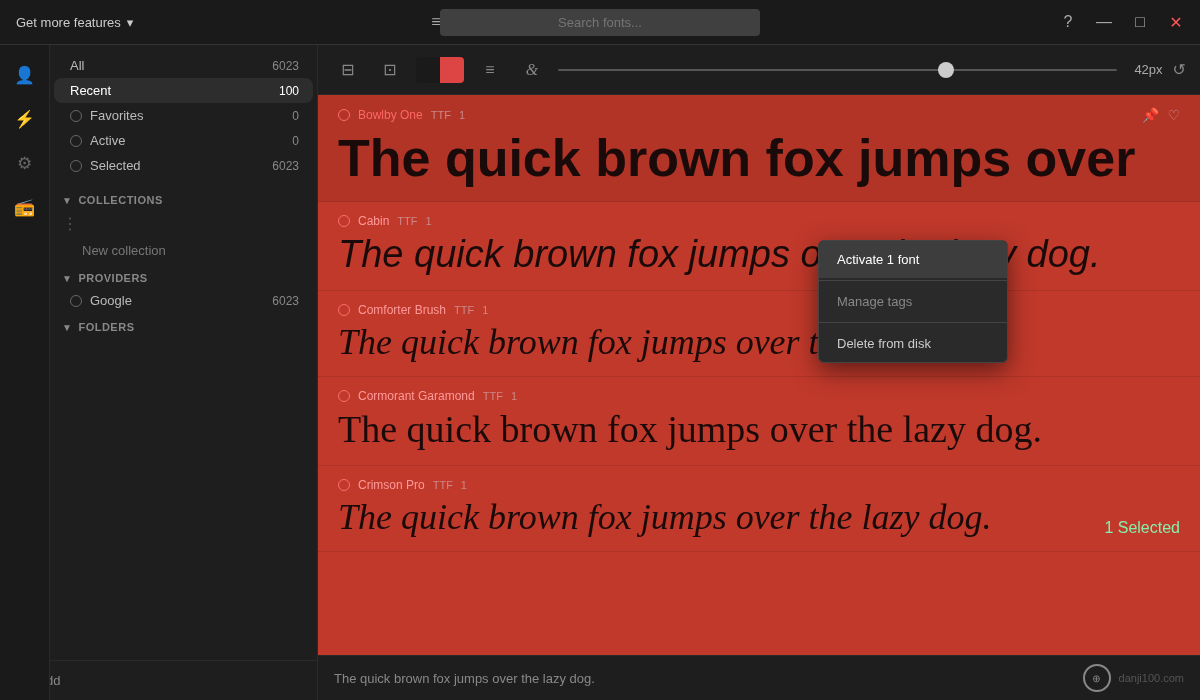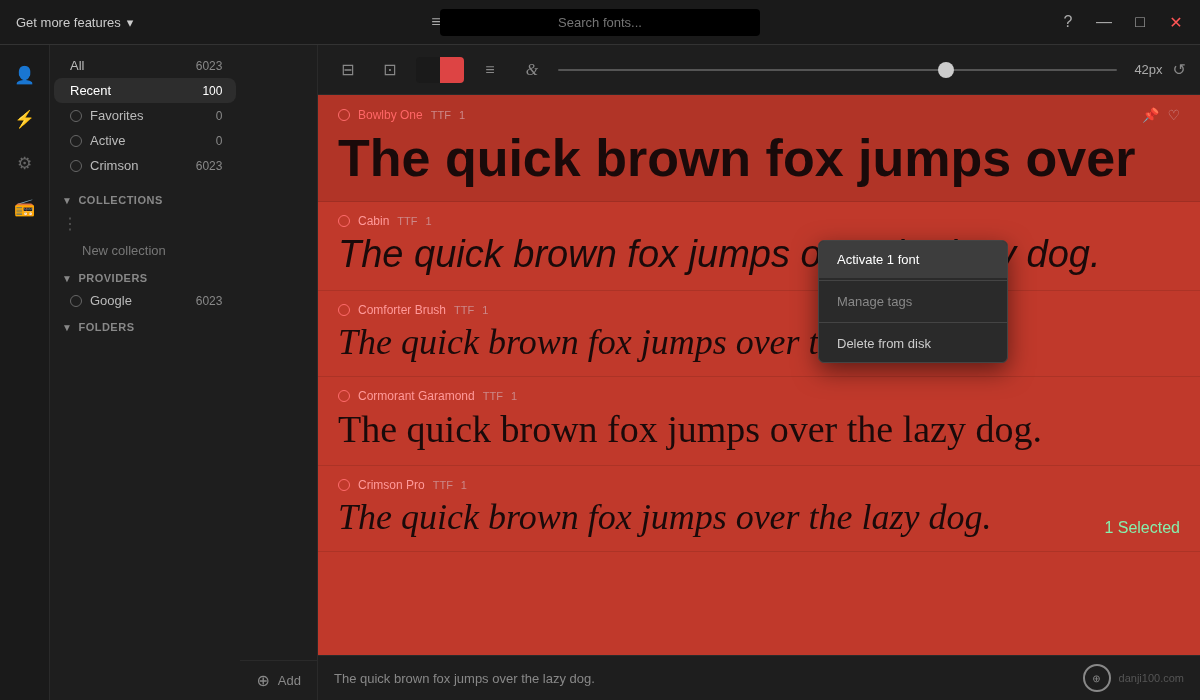--- a/index.html
+++ b/index.html
@@ -12,21 +12,21 @@
       position: relative;
       justify-content: space-between;
     }
     .get-more-features {
       display: flex; align-items: center; gap: 6px;
       padding: 0 16px; height: 100%; color: #ccc; font-size: 13px;
       cursor: pointer;
     }
     .search-bar {
       position: absolute; left: 50%; transform: translateX(-50%);
-      width: 320px; background: #000000; border: none; border-radius: 4px;
+      width: 320px; background: #404040; border: none; border-radius: 4px;
       color: #ccc; padding: 6px 14px; font-size: 13px; text-align: center;
       outline: none;
     }
     .title-bar-icons {
       margin-left: auto; display: flex; align-items: center; gap: 4px; padding-right: 8px;
     }
     .title-bar-icon {
       width: 32px; height: 32px; display: flex; align-items: center; justify-content: center;
       color: #aaa; cursor: pointer; border-radius: 3px; font-size: 16px;
     }
@@ -34,21 +34,21 @@
       position: absolute; left: calc(50% - 160px - 30px); display: flex; align-items: center;
       justify-content: center; width: 32px; height: 32px; color: #aaa; cursor: pointer;
     }
 
     
     .main-layout { display: flex; height: 655px; }
 
     
     .sidebar {
       width: 318px; min-width: 318px; background: #1e1e1e;
-      border-right: 1px solid #2a2a2a; display: flex; 
+      border-right: 1px solid #2a2a2a; display: flex; flex-direction: column;
       overflow-y: auto;
     }
     .sidebar-icons {
       position: absolute; left: 0; top: 45px; width: 50px; height: 655px;
       background: #1a1a1a; border-right: 1px solid #2a2a2a;
       display: flex; flex-direction: column; align-items: center; padding-top: 12px; gap: 8px;
       z-index: 10;
     }
     .sidebar-icon-btn {
       width: 36px; height: 36px; display: flex; align-items: center; justify-content: center;
@@ -230,21 +230,21 @@
         </div>
 
         <div class="sidebar-item">
           <span class="radio-dot"></span>
           <span class="item-label">Active</span>
           <span class="item-count">0</span>
         </div>
 
         <div class="sidebar-item">
           <span class="radio-dot"></span>
-          <span class="item-label">Crimson</span>
+          <span class="item-label">Selected</span>
           <span class="item-count">6023</span>
         </div>
       </div>
 
       <div class="section-header">
         <span class="chevron">▼</span>
         <span>COLLECTIONS</span>
       </div>
       <div class="section-dots">⋮</div>
       <div class="new-collection">

